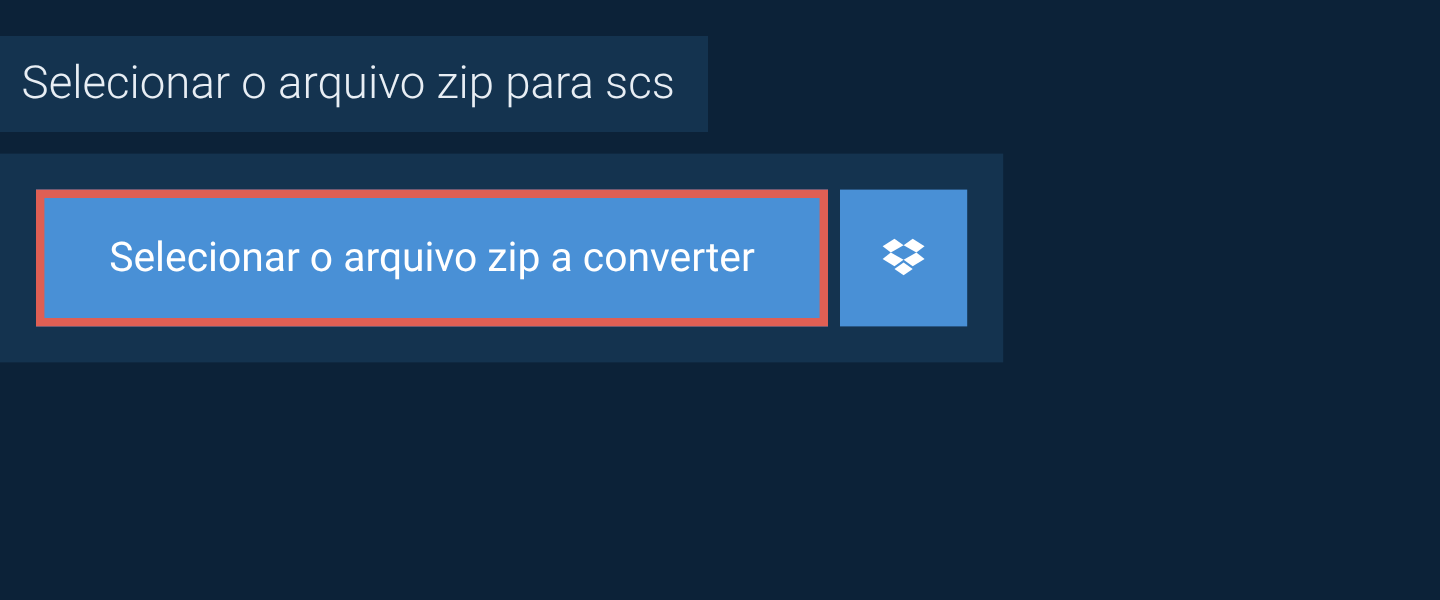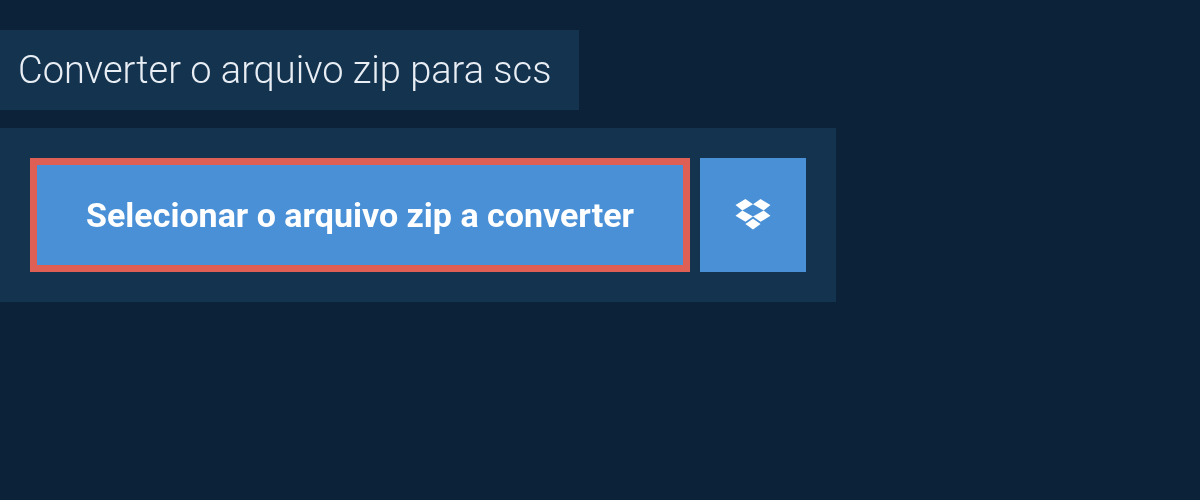--- a/index.html
+++ b/index.html
@@ -32,21 +32,21 @@
       display: flex;
       align-items: stretch;
       width: 836px;
     }
     .select-button {
       flex: 1;
       background: #4990d6;
       border: 7px solid #df5f54;
       color: #ffffff;
       font-size: 34px;
-      font-weight: 700;
+      font-weight: 400;
       text-align: center;
       padding: 30px 20px;
       cursor: pointer;
       display: flex;
       justify-content: center;
     }
     .dropbox-button {
       width: 106px;
       background: #4990d6;
       margin-left: 10px;
@@ -60,21 +60,21 @@
       height: 38px;
       fill: #ffffff;
     }
   </style>
 </head>
 <body>
 
 
 
 <div class="header-bar">
-  <div class="header-title">Converter o arquivo zip para scs</div>
+  <div class="header-title">Selecionar o arquivo zip para scs</div>
 </div>
 
 <div class="panel">
   <div class="select-button">
     <span>Selecionar o arquivo zip a converter</span>
   </div>
   <div class="dropbox-button">
     <svg class="dropbox-icon" viewBox="0 0 50 50">
       <path d="M 15 4 L 2 12 L 11 19 L 25 11 L 15 4 Z"></path>
       <path d="M 35 4 L 25 11 L 39 19 L 48 12 L 35 4 Z"></path>

